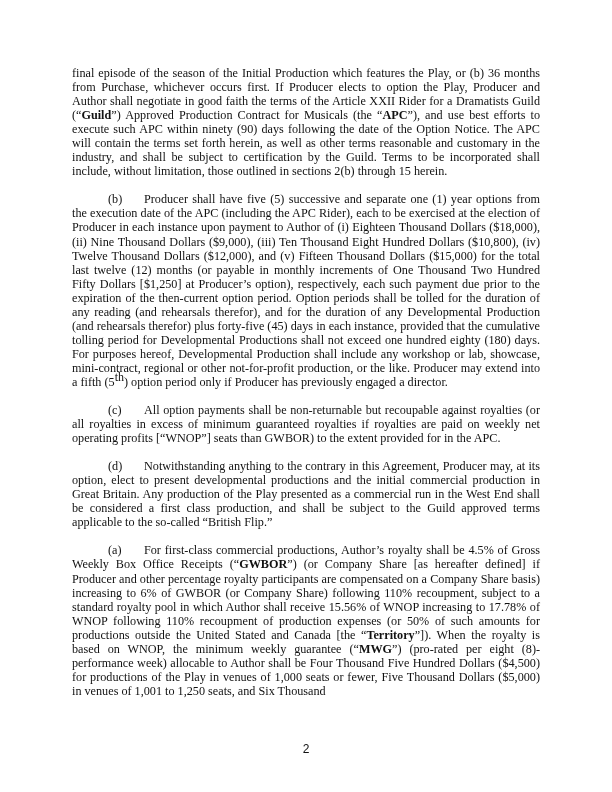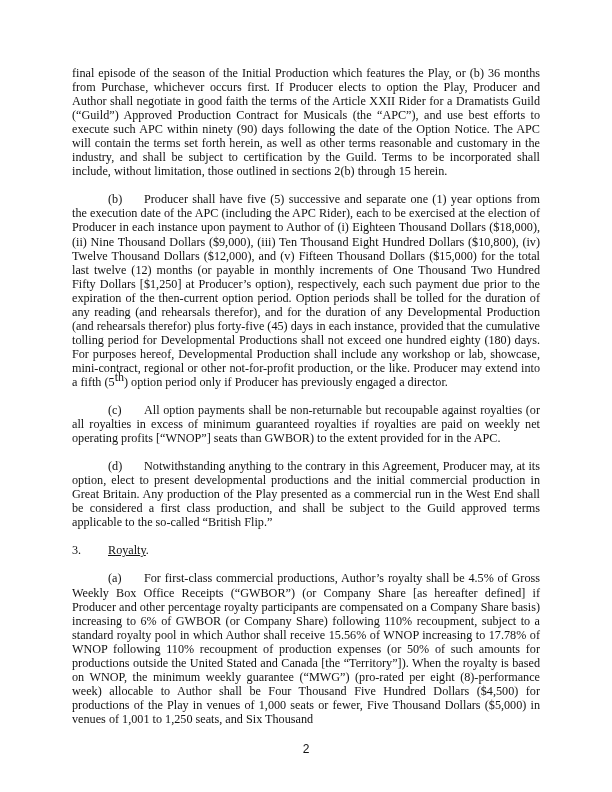--- a/index.html
+++ b/index.html
@@ -11,35 +11,32 @@
     position: absolute; left: 72px; top: 66px; width: 468px;
     font-family: "Liberation Serif", "DejaVu Serif", serif;
     font-size: 12.2px; line-height: 14.05px; color: #111;
     text-align: justify;
   }
   .para { margin: 0 0 14px 0; }
   .indent { display: inline-block; width: 36px; }
   .label { display: inline-block; width: 36px; }
   .heading-num { display: inline-block; width: 36px; }
   .heading-title { text-decoration: underline; }
-  b { font-weight: normal; margin-top: 12px; }
+  b { font-weight: bold; margin-top: 12px; }
   .pagenum {
     position: absolute; left: 0; width: 612px; top: 742px; text-align: center;
     font-family: "Liberation Sans", "DejaVu Sans", sans-serif; font-size: 12px; color: #111;
   }
   sup { font-size: 12px; line-height: 0; vertical-align: super; }
 </style>
 </head>
 <body>
 
 <div class="page">
   <div class="content">
     <p class="para"><span>final episode of the season of the Initial Production which features the Play, or (b) 36 months from Purchase, whichever occurs first.  If Producer elects to option the Play, Producer and Author shall negotiate in good faith the terms of the Article XXII Rider for a Dramatists Guild (“</span><b>Guild</b><span>”) Approved Production Contract for Musicals (the “</span><b>APC</b><span>”), and use best efforts to execute such APC within ninety (90) days following the date of the Option Notice.  The APC will contain the terms set forth herein, as well as other terms reasonable and customary in the industry, and shall be subject to certification by the Guild.  Terms to be incorporated shall include, without limitation, those outlined in sections 2(b) through 15 herein.</span></p>
     <p class="para"><span class="indent"></span><span class="label">(b)</span><span>Producer shall have five (5) successive and separate one (1) year options from the execution date of the APC (including the APC Rider), each to be exercised at the election of Producer in each instance upon payment to Author of (i) Eighteen Thousand Dollars ($18,000), (ii) Nine Thousand Dollars ($9,000), (iii) Ten Thousand Eight Hundred Dollars ($10,800), (iv) Twelve Thousand Dollars ($12,000), and (v) Fifteen Thousand Dollars ($15,000) for the total last twelve (12) months (or payable in monthly increments of One Thousand Two Hundred Fifty Dollars [$1,250] at Producer’s option), respectively, each such payment due prior to the expiration of the then-current option period. Option periods shall be tolled for the duration of any reading (and rehearsals therefor), and for the duration of any Developmental Production (and rehearsals therefor) plus forty-five (45) days in each instance, provided that the cumulative tolling period for Developmental Productions shall not exceed one hundred eighty (180) days. For purposes hereof, Developmental Production shall include any workshop or lab, showcase, mini-contract, regional or other not-for-profit production, or the like.  Producer may extend into a fifth (5</span><sup>th</sup><span>) option period only if Producer has previously engaged a director.</span></p>
     <p class="para"><span class="indent"></span><span class="label">(c)</span><span>All option payments shall be non-returnable but recoupable against royalties (or all royalties in excess of minimum guaranteed royalties if royalties are paid on weekly net operating profits [“WNOP”] seats than GWBOR) to the extent provided for in the APC.</span></p>
     <p class="para"><span class="indent"></span><span class="label">(d)</span><span>Notwithstanding anything to the contrary in this Agreement, Producer may, at its option, elect to present developmental productions and the initial commercial production in Great Britain.  Any production of the Play presented as a commercial run in the West End shall be considered a first class production, and shall be subject to the Guild approved terms applicable to the so-called “British Flip.”</span></p>
-    <p class="para" style="text-align:left;">
-      <span class="heading-num">3.</span><span class="heading-title">Royalty</span><span>.</span>
-    </p>
     <p class="para"><span class="indent"></span><span class="label">(a)</span><span>For first-class commercial productions, Author’s royalty shall be 4.5% of Gross Weekly Box Office Receipts (“</span><b>GWBOR</b><span>”) (or Company Share [as hereafter defined] if Producer and other percentage royalty participants are compensated on a Company Share basis) increasing to 6% of GWBOR (or Company Share) following 110% recoupment, subject to a standard royalty pool in which Author shall receive 15.56% of WNOP increasing to 17.78% of WNOP following 110% recoupment of production expenses (or 50% of such amounts for productions outside the United Stated and Canada [the “</span><b>Territory</b><span>”]).  When the royalty is based on WNOP, the minimum weekly guarantee (“</span><b>MWG</b><span>”) (pro-rated per eight (8)-performance week) allocable to Author shall be Four Thousand Five Hundred Dollars ($4,500) for productions of the Play in venues of 1,000 seats or fewer, Five Thousand Dollars ($5,000) in venues of 1,001 to 1,250 seats, and Six Thousand</span></p>
   </div>
   <div class="pagenum">2</div>
 </div>
 
 </body></html>

